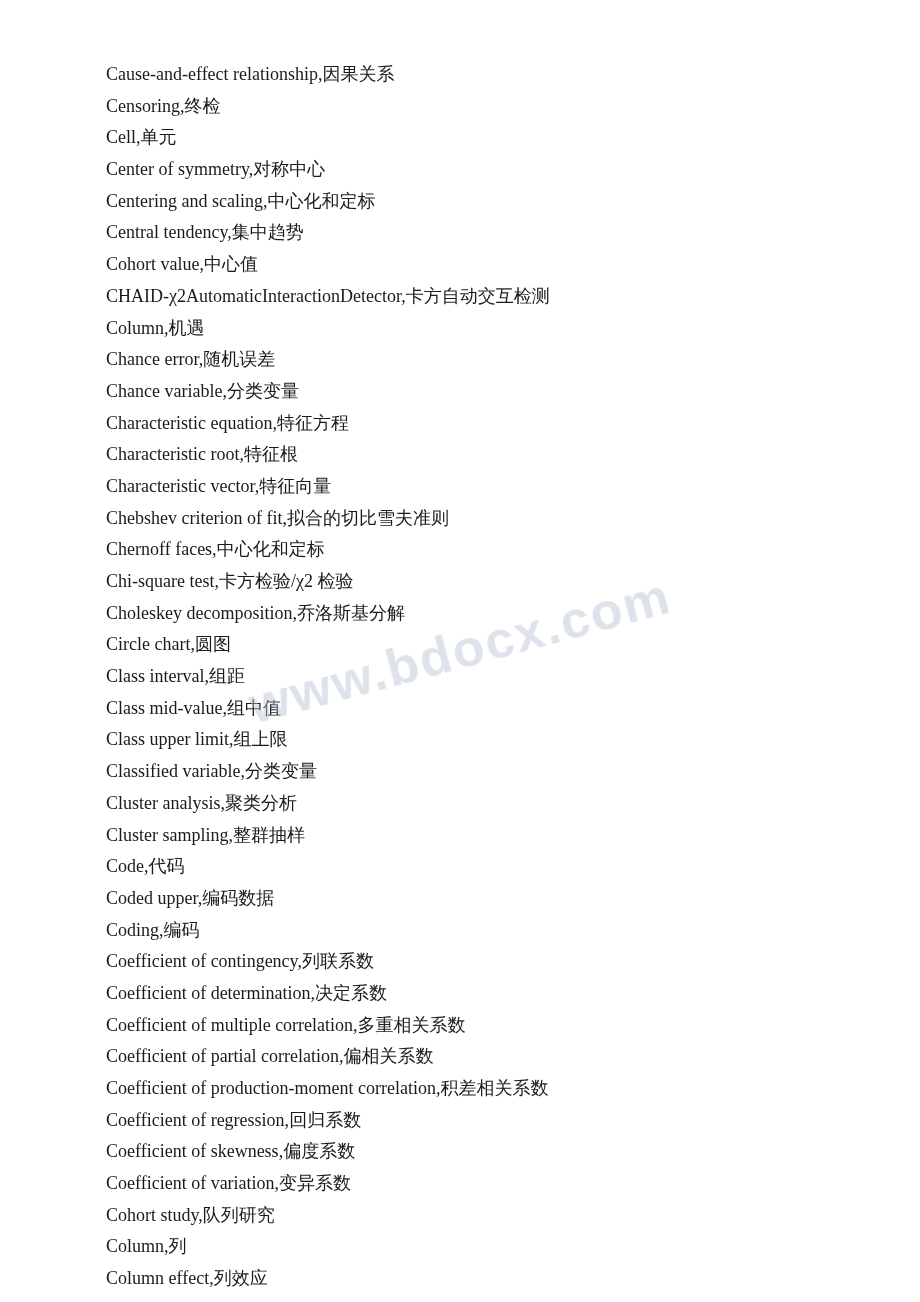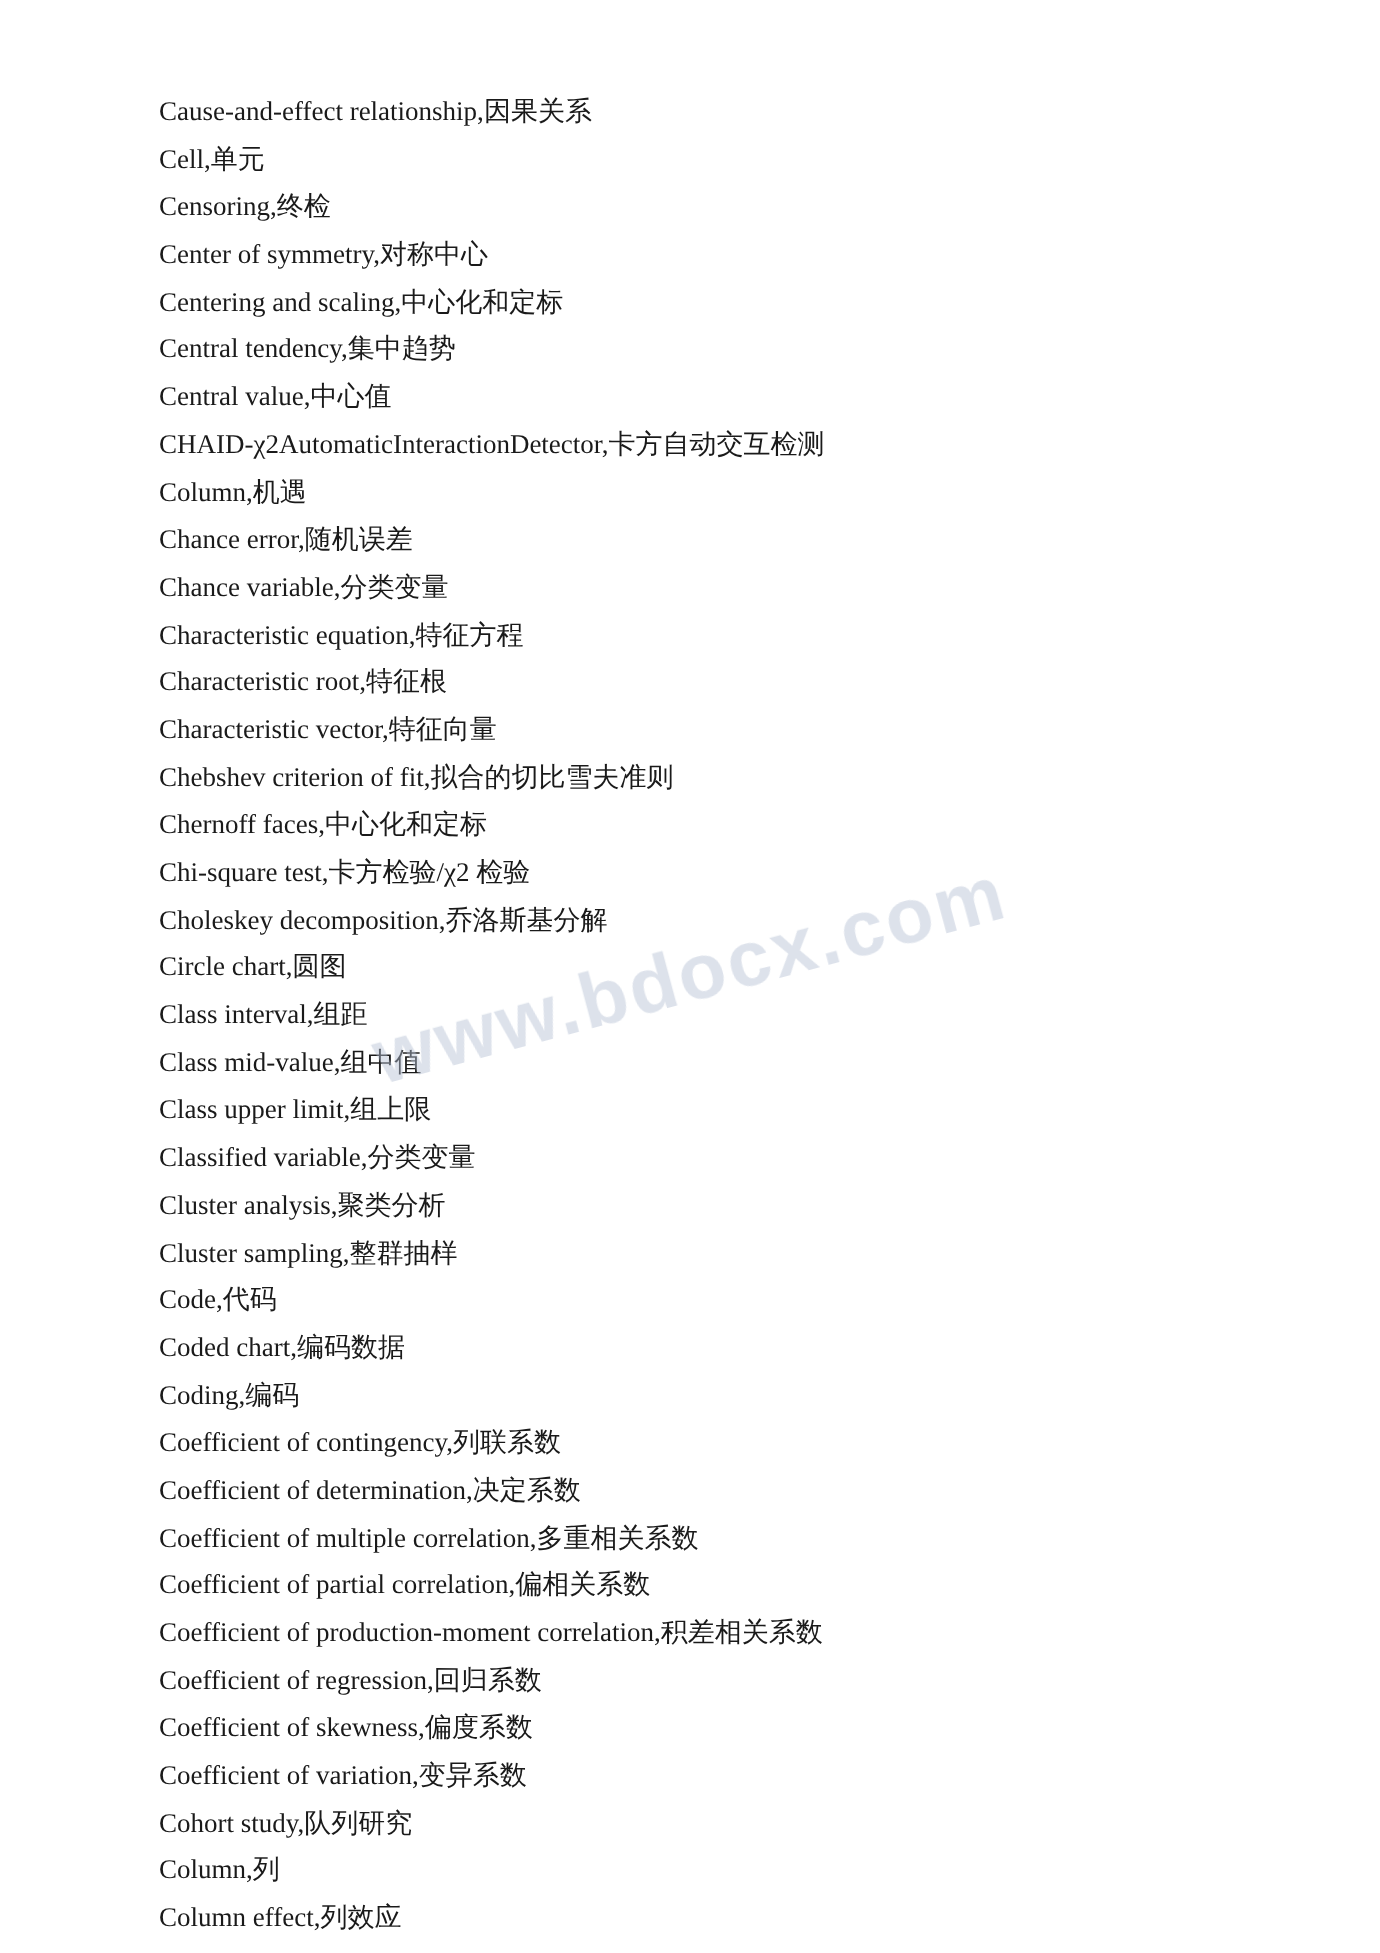--- a/index.html
+++ b/index.html
@@ -43,46 +43,46 @@
       z-index: 999;
     }
   </style>
 </head>
 <body>
 
 <div class="watermark">www.bdocx.com</div>
 
 <ul class="term-list">
     <li><span>Cause-and-effect relationship,</span><span>因果关系</span></li>
+    <li><span>Censoring,</span><span>终检</span></li>
     <li><span>Cell,</span><span>单元</span></li>
-    <li><span>Censoring,</span><span>终检</span></li>
     <li><span>Center of symmetry,</span><span>对称中心</span></li>
     <li><span>Centering and scaling,</span><span>中心化和定标</span></li>
     <li><span>Central tendency,</span><span>集中趋势</span></li>
-    <li><span>Central value,</span><span>中心值</span></li>
+    <li><span>Cohort value,</span><span>中心值</span></li>
     <li><span>CHAID-χ2AutomaticInteractionDetector,</span><span>卡方自动交互检测</span></li>
     <li><span>Column,</span><span>机遇</span></li>
     <li><span>Chance error,</span><span>随机误差</span></li>
     <li><span>Chance variable,</span><span>分类变量</span></li>
     <li><span>Characteristic equation,</span><span>特征方程</span></li>
     <li><span>Characteristic root,</span><span>特征根</span></li>
     <li><span>Characteristic vector,</span><span>特征向量</span></li>
     <li><span>Chebshev criterion of fit,</span><span>拟合的切比雪夫准则</span></li>
     <li><span>Chernoff faces,</span><span>中心化和定标</span></li>
     <li><span>Chi-square test,</span><span>卡方检验/χ2 检验</span></li>
     <li><span>Choleskey decomposition,</span><span>乔洛斯基分解</span></li>
     <li><span>Circle chart,</span><span>圆图</span></li>
     <li><span>Class interval,</span><span>组距</span></li>
     <li><span>Class mid-value,</span><span>组中值</span></li>
     <li><span>Class upper limit,</span><span>组上限</span></li>
     <li><span>Classified variable,</span><span>分类变量</span></li>
     <li><span>Cluster analysis,</span><span>聚类分析</span></li>
     <li><span>Cluster sampling,</span><span>整群抽样</span></li>
     <li><span>Code,</span><span>代码</span></li>
-    <li><span>Coded chart,</span><span>编码数据</span></li>
+    <li><span>Coded upper,</span><span>编码数据</span></li>
     <li><span>Coding,</span><span>编码</span></li>
     <li><span>Coefficient of contingency,</span><span>列联系数</span></li>
     <li><span>Coefficient of determination,</span><span>决定系数</span></li>
     <li><span>Coefficient of multiple correlation,</span><span>多重相关系数</span></li>
     <li><span>Coefficient of partial correlation,</span><span>偏相关系数</span></li>
     <li><span>Coefficient of production-moment correlation,</span><span>积差相关系数</span></li>
     <li><span>Coefficient of regression,</span><span>回归系数</span></li>
     <li><span>Coefficient of skewness,</span><span>偏度系数</span></li>
     <li><span>Coefficient of variation,</span><span>变异系数</span></li>
     <li><span>Cohort study,</span><span>队列研究</span></li>

